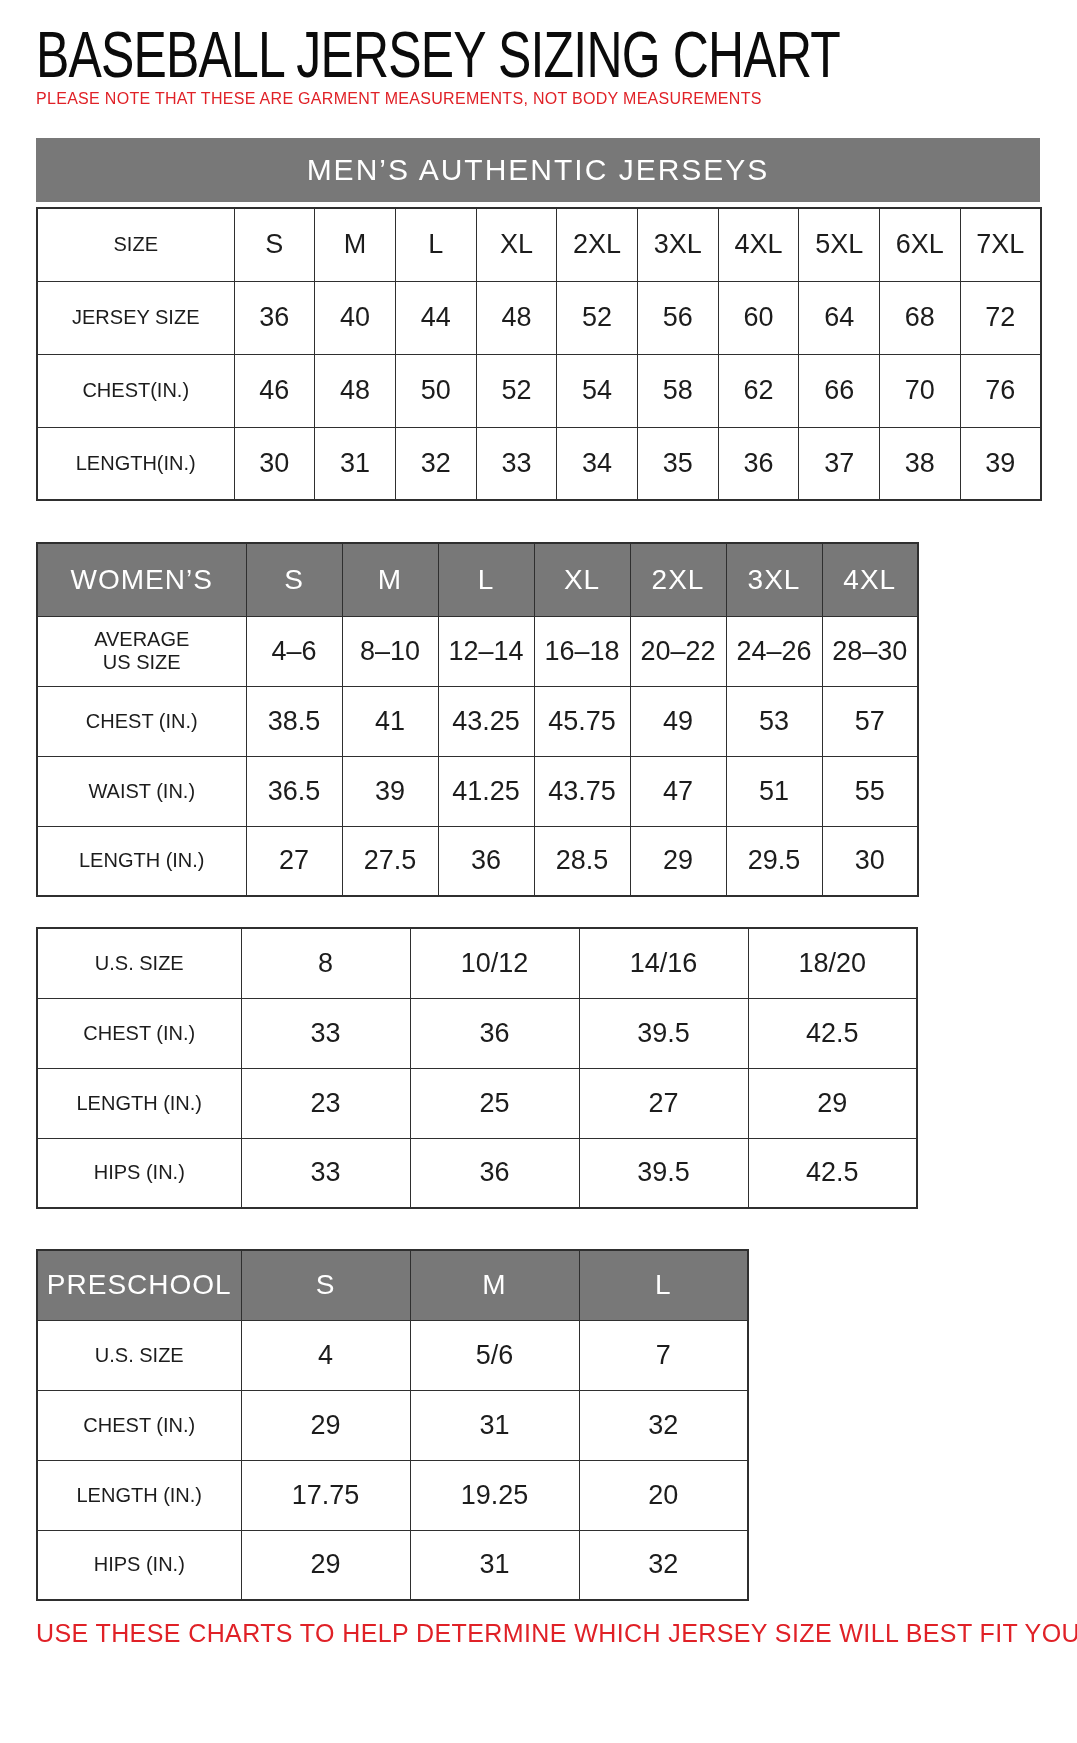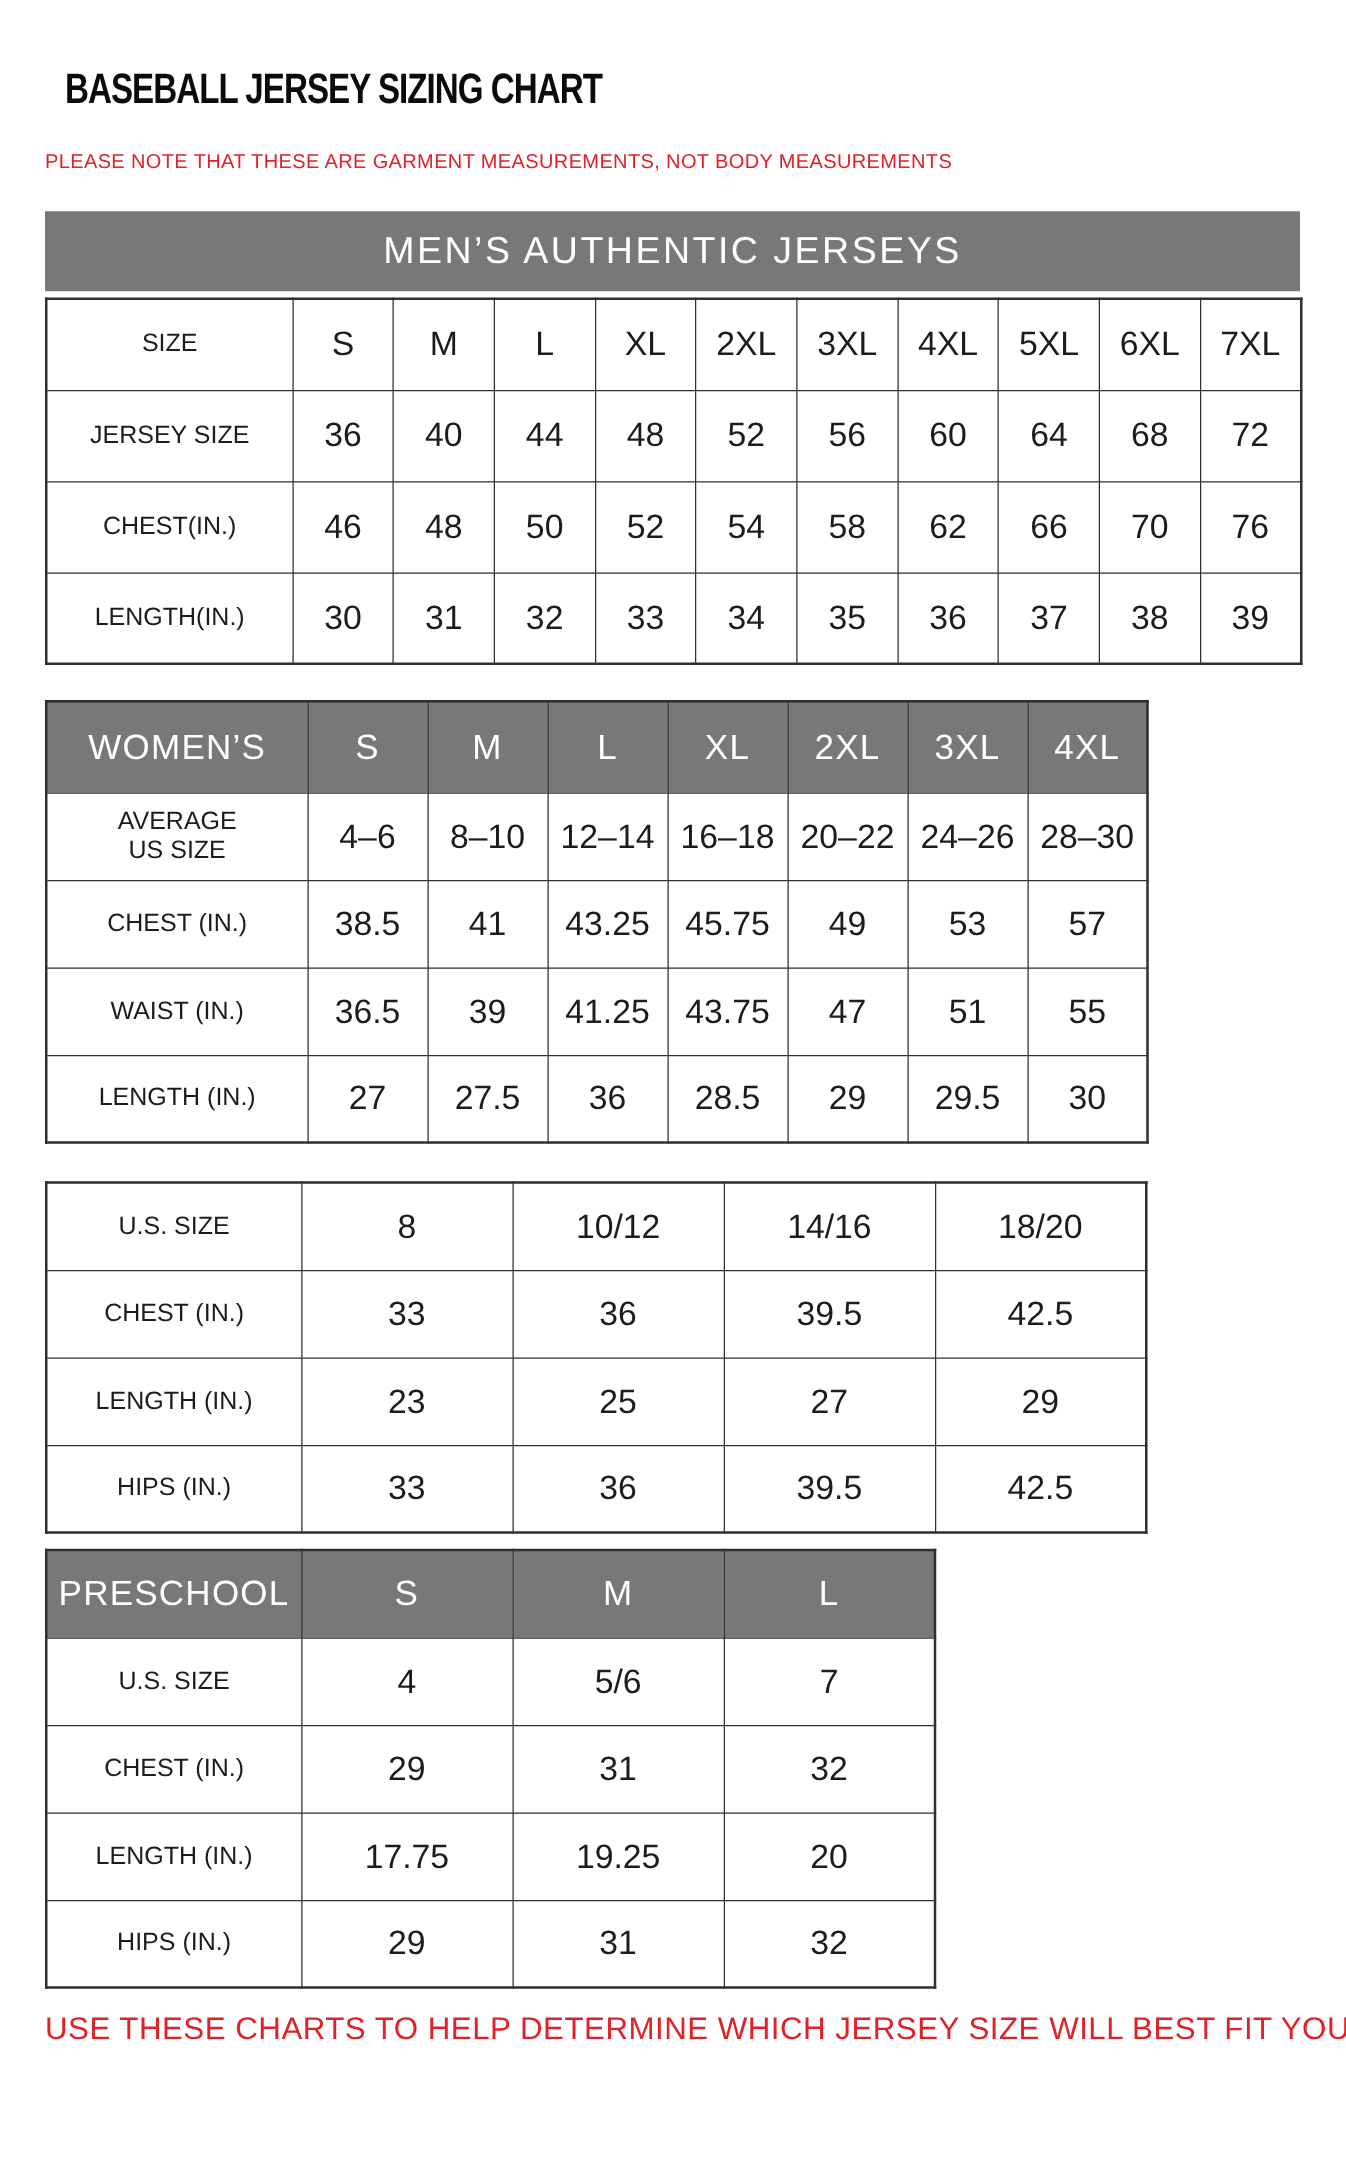--- a/index.html
+++ b/index.html
@@ -12,24 +12,24 @@
   *{box-sizing:border-box;}
   html,body{margin:0;padding:0;background:#ffffff;}
   body{
     width:1077px;
     min-height:1743px;
     padding:28px 0 0 36px;
     font-family:"Liberation Sans","DejaVu Sans",sans-serif;
     color:var(--ink);
   }
   .title{
-    margin:16px;
-    font-size:34px;
+    margin:0;
+    font-size:64px;
     line-height:54px;
-    font-weight:700;
+    font-weight:400;
     color:#0b0b0b;
     white-space:nowrap;
   }
   .condense{
     display:inline-block;
     transform:scaleX(0.78);
     transform-origin:0 50%;
     letter-spacing:-1px;
   }
   .note{
@@ -67,26 +67,26 @@
   .value-cell{font-size:27px;color:var(--ink);}
   .label-cell{font-size:20px;color:var(--ink);white-space:pre-line;}
   .head-cell{
     background:var(--gray);
     color:var(--head-text);
     font-size:28px;
     letter-spacing:1px;
   }
   #mens-table{width:1004px;margin-top:5px;}
   #mens-table tr{height:73px;}
-  #womens-table{width:881px;margin-top:28px;}
+  #womens-table{width:881px;margin-top:41px;}
   #womens-table tr{height:70px;}
   #womens-table tr:first-child{height:73px;}
   #boys-table{width:881px;margin-top:30px;}
   #boys-table tr{height:70px;}
-  #preschool-table{width:711px;margin-top:12px;}
+  #preschool-table{width:711px;margin-top:40px;}
   #preschool-table tr{height:70px;}
   .note-bottom{
     margin-top:18px;
     font-size:25px;
     letter-spacing:0.4px;
     color:var(--red);
     white-space:nowrap;
   }
 </style>
 </head>

